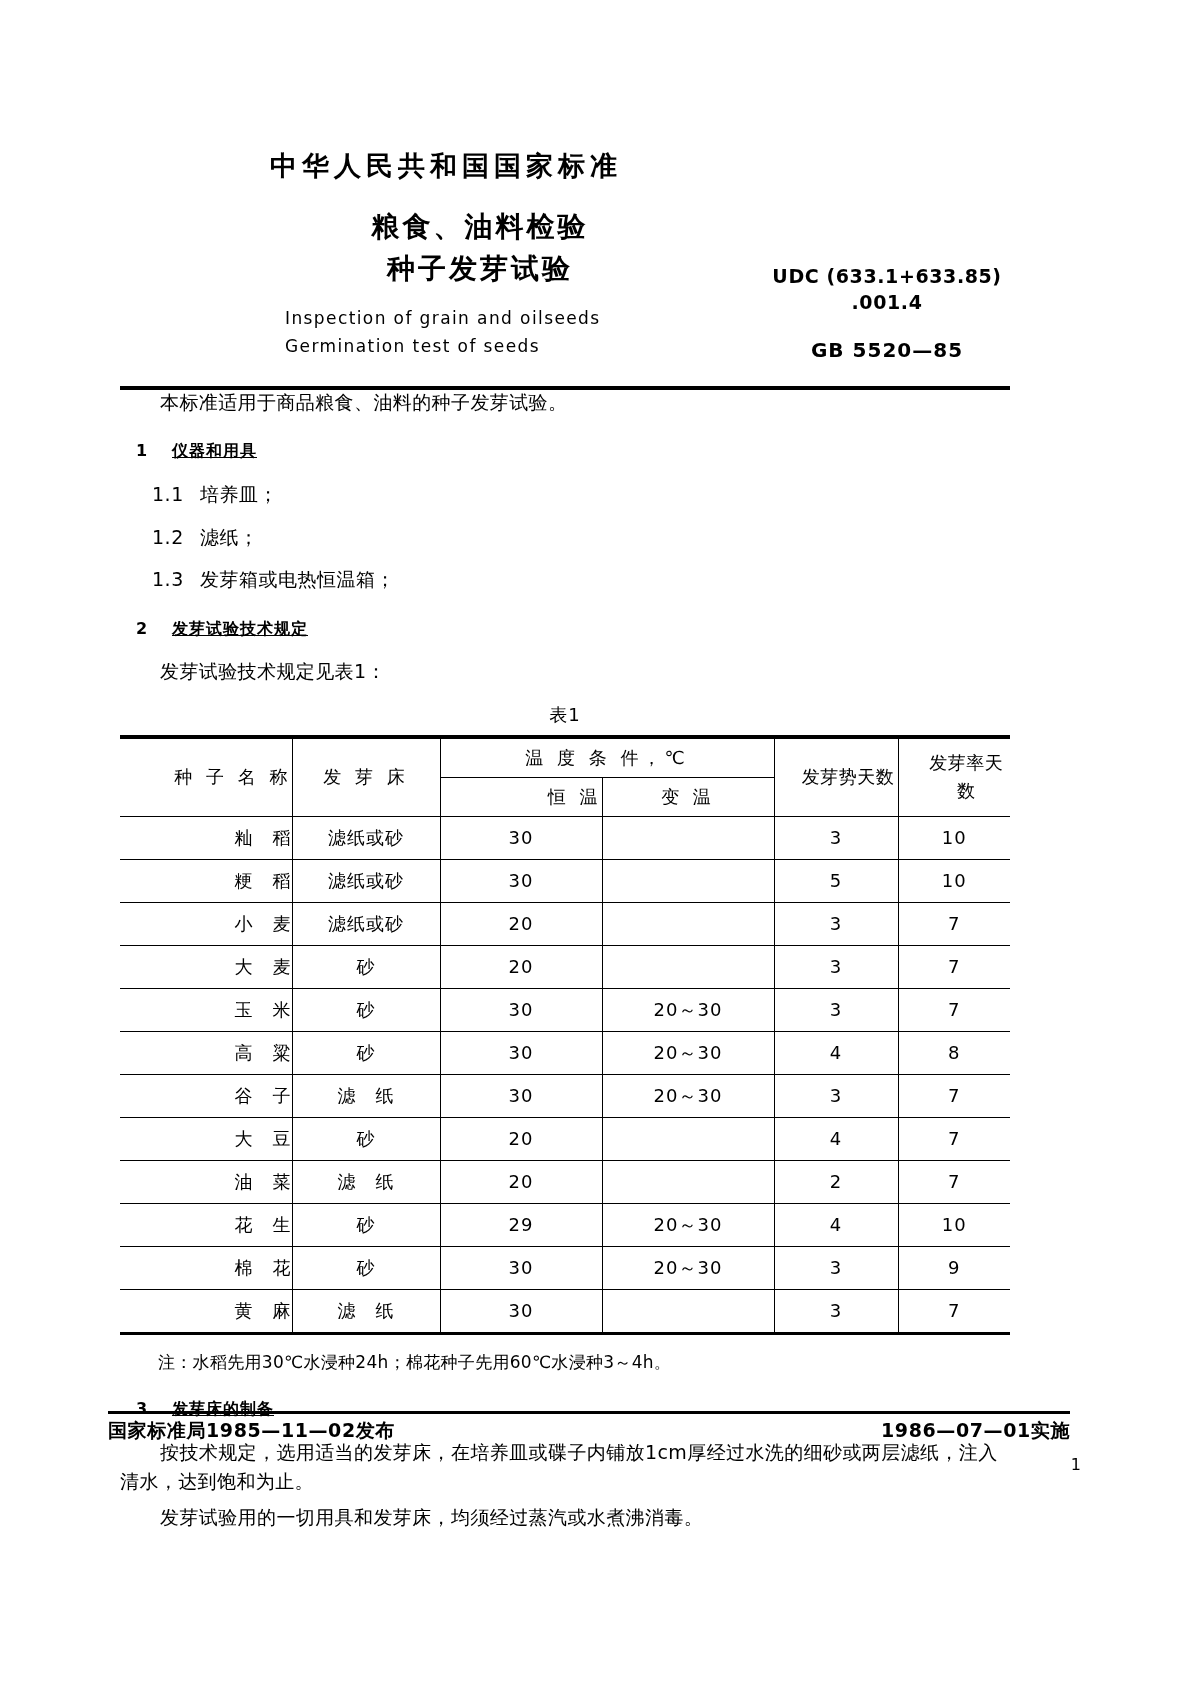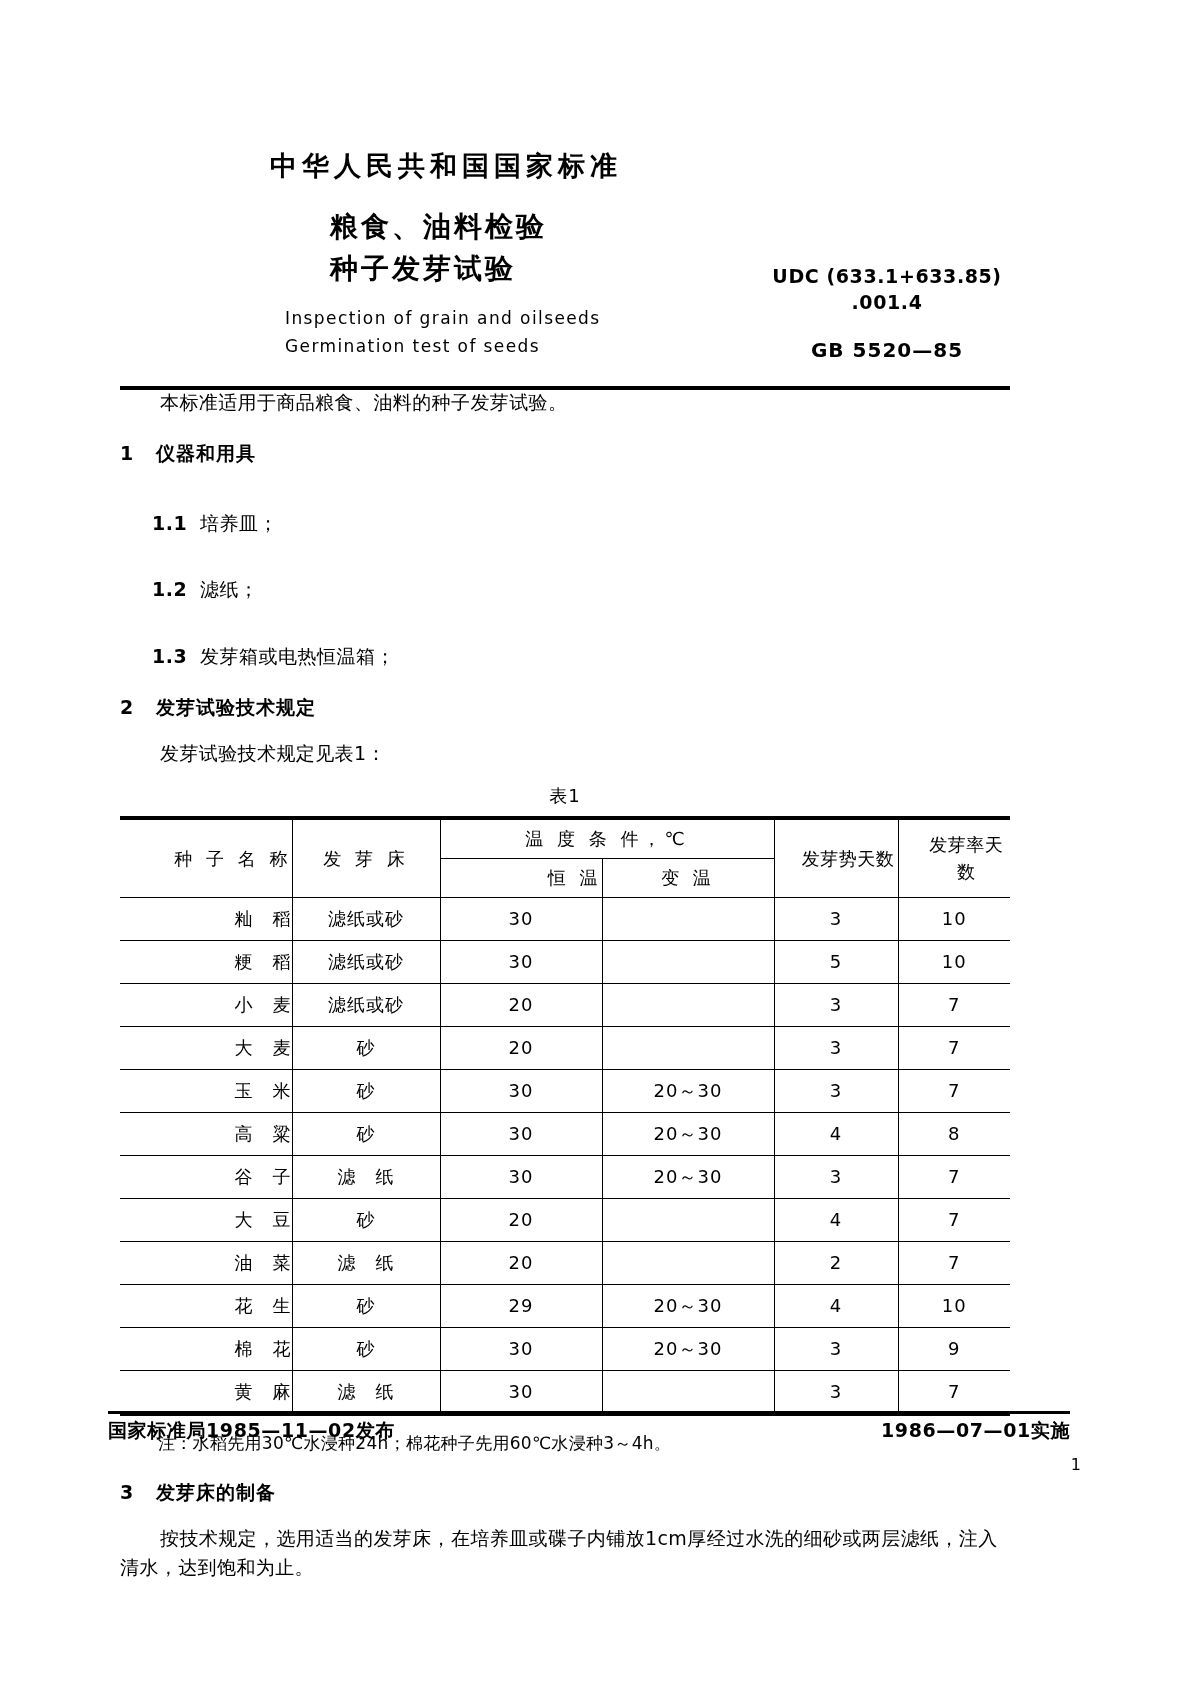--- a/index.html
+++ b/index.html
@@ -39,20 +39,21 @@
   }
   .title-block {
     position: relative;
     margin-top: 24px;
     height: 160px;
   }
   .title-cn {
     position: absolute;
     left: 210px;
     top: 0;
+    text-align: center;
     width: 300px;
   }
   .title-cn-line {
     font-size: 28px;
     font-weight: bold;
     letter-spacing: 3px;
     line-height: 1.5;
     white-space: nowrap;
   }
   .title-en {
@@ -124,40 +125,40 @@
     font-size: 19px;
     line-height: 1.55;
   }
   .para {
     text-indent: 40px;
     margin: 0 0 6px 0;
     letter-spacing: 0.4px;
   }
   .sec-head {
     font-weight: bold;
-    font-size: 19px;
-    margin: 22px 0 16px 0;
+    font-size: 16px;
+    margin: 22px 0 16px 16px;
     letter-spacing: 1px;
+    text-decoration: underline;
   }
   .sec-head .num {
     display: inline-block;
     width: 36px;
   }
   .sub-item {
     margin: 0 0 13px 0;
     padding-left: 32px;
     letter-spacing: 0.5px;
     font-size: 19px;
   }
   .sub-item .num {
-    font-weight: bold;
+    font-weight: normal;
     display: inline-block;
     width: 48px;
     letter-spacing: 0.5px;
-    margin-top: 24px;
   }
 
   
   .table-caption {
     text-align: center;
     font-size: 18px;
     margin: 14px 0 6px 0;
     letter-spacing: 1px;
   }
   table.tbl {
@@ -394,20 +395,21 @@
       </tbody>
     </table>
 
     <div class="note">注：水稻先用30℃水浸种24h；棉花种子先用60℃水浸种3～4h。</div>
 
     <div class="sec-head">
       <span class="num">3</span><span>发芽床的制备</span>
     </div>
 
     <p class="para">按技术规定，选用适当的发芽床，在培养皿或碟子内铺放1cm厚经过水洗的细砂或两层滤纸，注入清水，达到饱和为止。</p>
+    <p class="para">发芽试验用的一切用具和发芽床，均须经过蒸汽或水煮沸消毒。</p>
   </div>
 
   <div class="rule-bottom"></div>
 
   <div class="footer">
     <span>国家标准局1985—11—02发布</span>
     <span>1986—07—01实施</span>
   </div>
 
   <div class="page-num">1</div>

